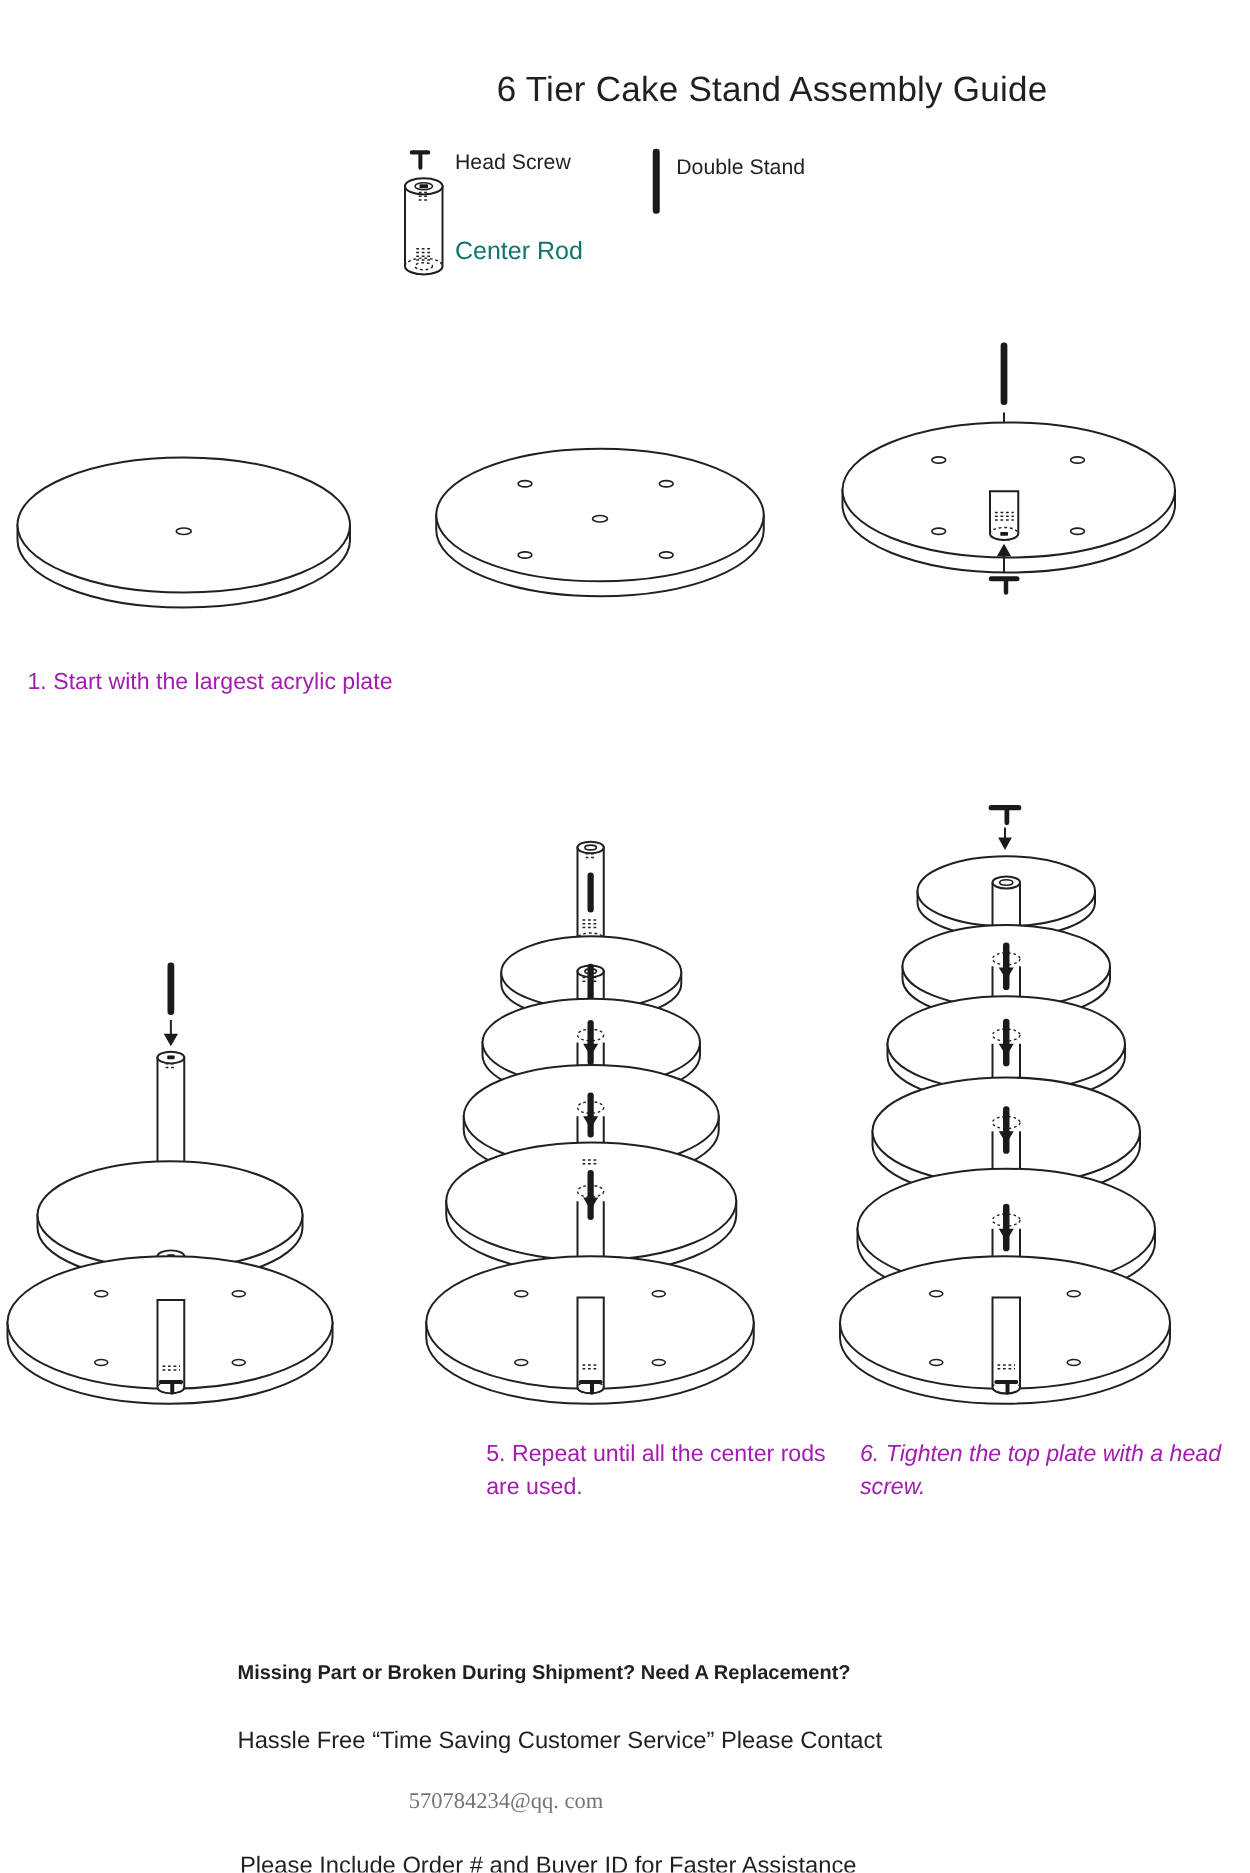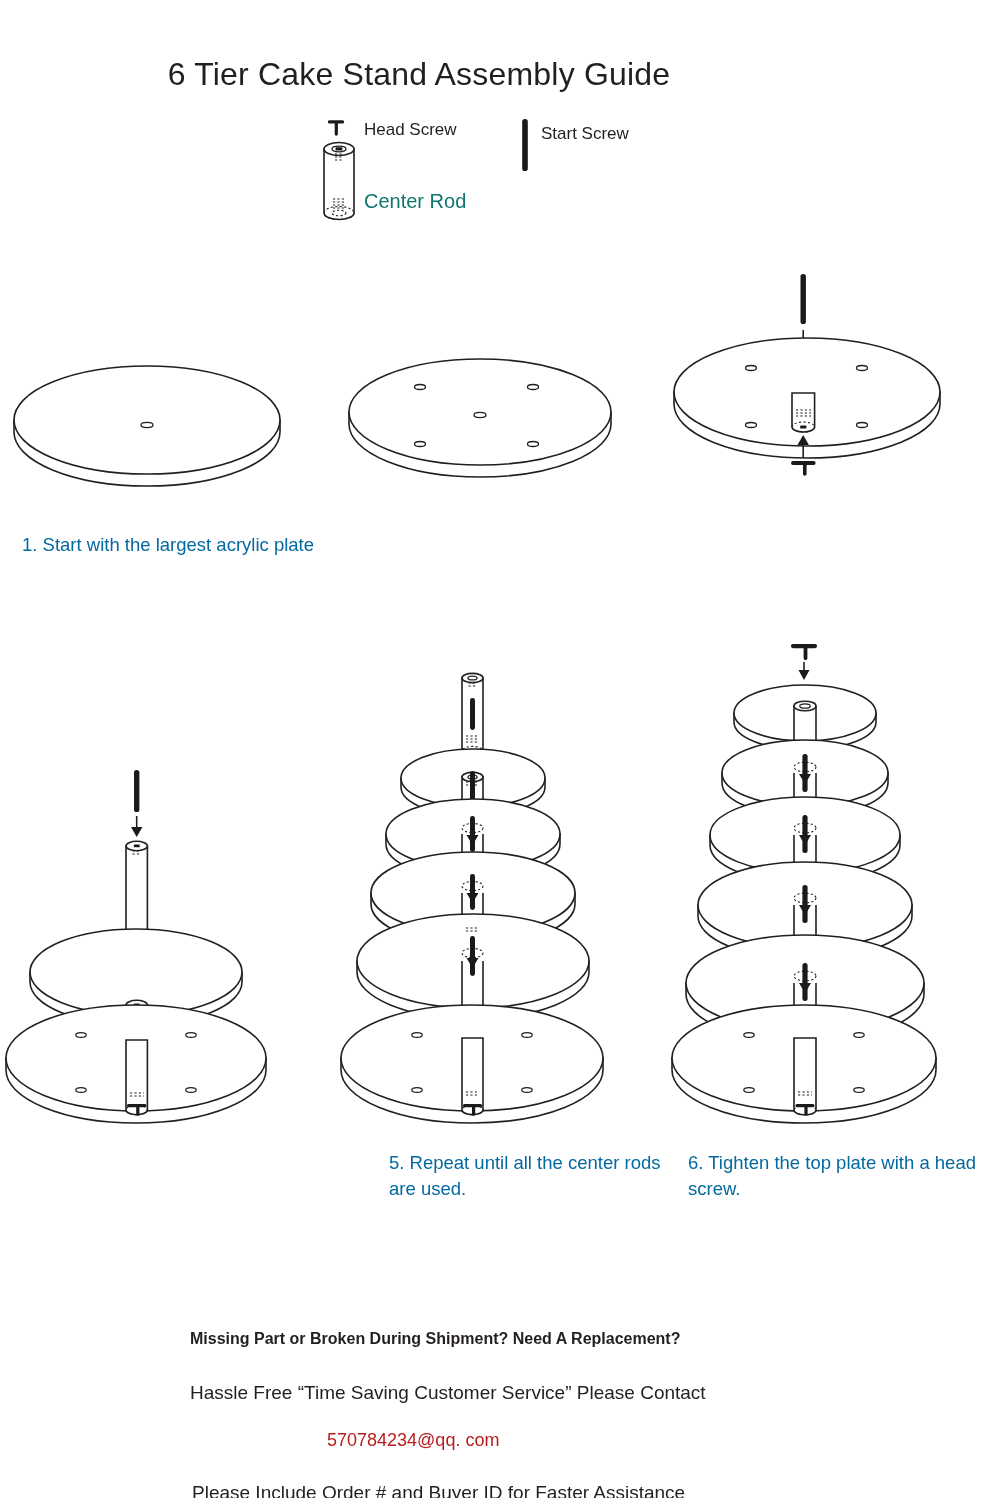--- a/index.html
+++ b/index.html
@@ -15,22 +15,22 @@
     color: #231f20;
     overflow: hidden;
   }
 
   
   .page-title {
     position: absolute;
     top: 56px;
     left: 0;
     width: 838px;
-    text-align: center;
-    font-size: 32px;
+    text-align: right;
+    font-size: 28px;
     font-weight: 400;
     letter-spacing: 0.2px;
     color: #231f20;
   }
 
   
   .legend {
     position: absolute;
     top: 112px;
     left: 0;
@@ -92,39 +92,39 @@
   .step-col-3 { left: 666px; }
 
   .step-figure {
     position: relative;
     width: 333px;
     display: block;
   }
   .step-caption {
     font-size: 18.5px;
     line-height: 1.42;
-    color: #0369a1;
+    color: #a21caf;
   }
 
   .cap-top {
     position: absolute;
     top: 270px;
     width: 300px;
   }
   .cap-bottom {
     position: absolute;
     top: 520px;
     width: 300px;
   }
   .cap-indent-1 { left: 22px; }
   .cap-indent-2 { left: 22px; }
   .cap-indent-3 { left: 14px; }
   .cap-b-indent-1 { left: 4px; }
   .cap-b-indent-2 { left: 16px; margin-left: 40px; }
-  .cap-b-indent-3 { left: 22px; }
+  .cap-b-indent-3 { left: 22px; font-style: italic; }
 
   
   .footer {
     position: absolute;
     left: 0;
     top: 1330px;
     width: 1000px;
   }
   .footer-heading {
     position: absolute;
@@ -142,22 +142,22 @@
     font-size: 19px;
     color: #231f20;
     white-space: nowrap;
     text-align: right;
   }
   .footer-email {
     position: absolute;
     left: 327px;
     top: 100px;
     font-size: 18px;
-    font-family: Liberation Sans, sans-serif;
-    color: #b91c1c;
+    font-family: Liberation Serif, serif;
+    color: #737373;
     white-space: nowrap;
   }
   .footer-line-order {
     position: absolute;
     left: 192px;
     top: 152px;
     font-size: 19px;
     color: #231f20;
     white-space: nowrap;
   }
@@ -200,21 +200,21 @@
       <ellipse class="ln-dash" cx="23" cy="76" rx="7" ry="2.8"></ellipse>
     </svg>
   </div>
   <div class="legend-label-center-rod">Center Rod</div>
 
   <div class="legend-double-screw-icon">
     <svg width="14" height="54" viewBox="0 0 14 54">
       <rect class="fill-dark" x="4.2" y="1" width="5.6" height="52" rx="2.6"></rect>
     </svg>
   </div>
-  <div class="legend-label-double-screw">Start Screw</div>
+  <div class="legend-label-double-screw">Double Stand</div>
 </div>
 
 <div class="steps-row row-top">
 
   <div class="step step-col-1">
     <div class="step-figure">
       <svg width="333" height="260" viewBox="0 0 333 260">
         <g>
           <path class="ln plate-fill" d="M14 170 a133 54 0 0 0 266 0 v-12 h-266 z"></path>
           <ellipse class="ln plate-fill" cx="147" cy="158" rx="133" ry="54"></ellipse>

